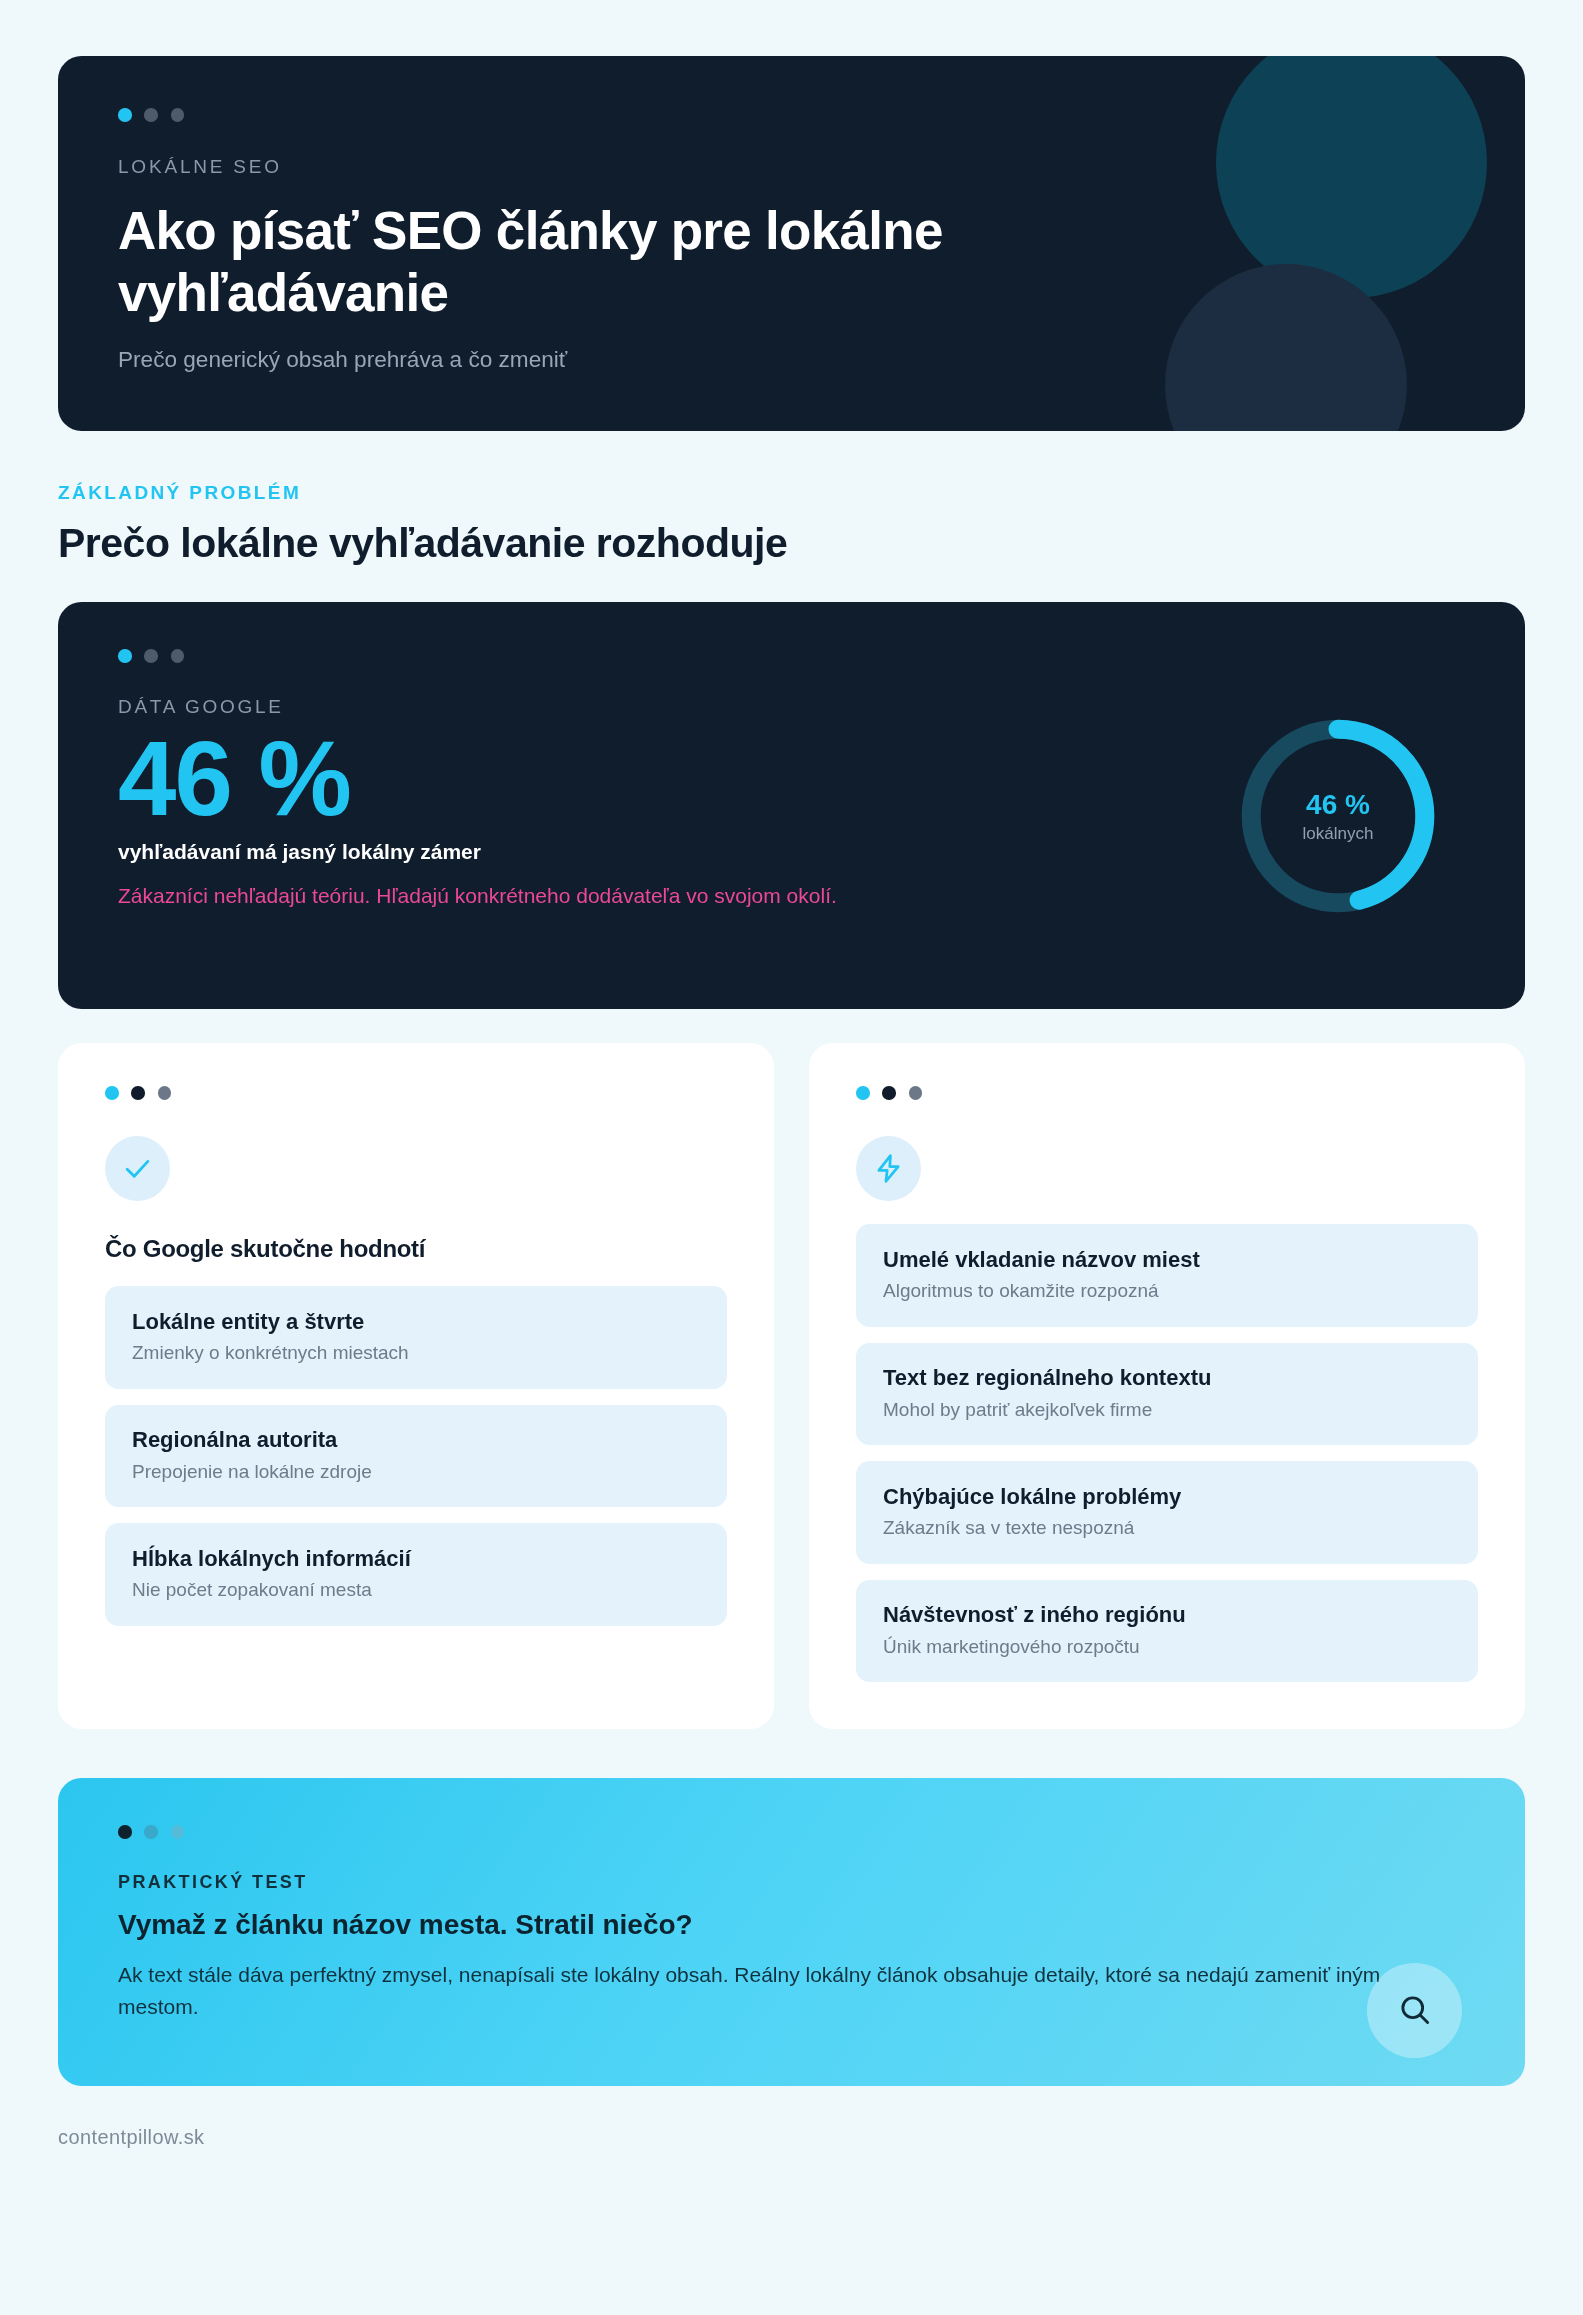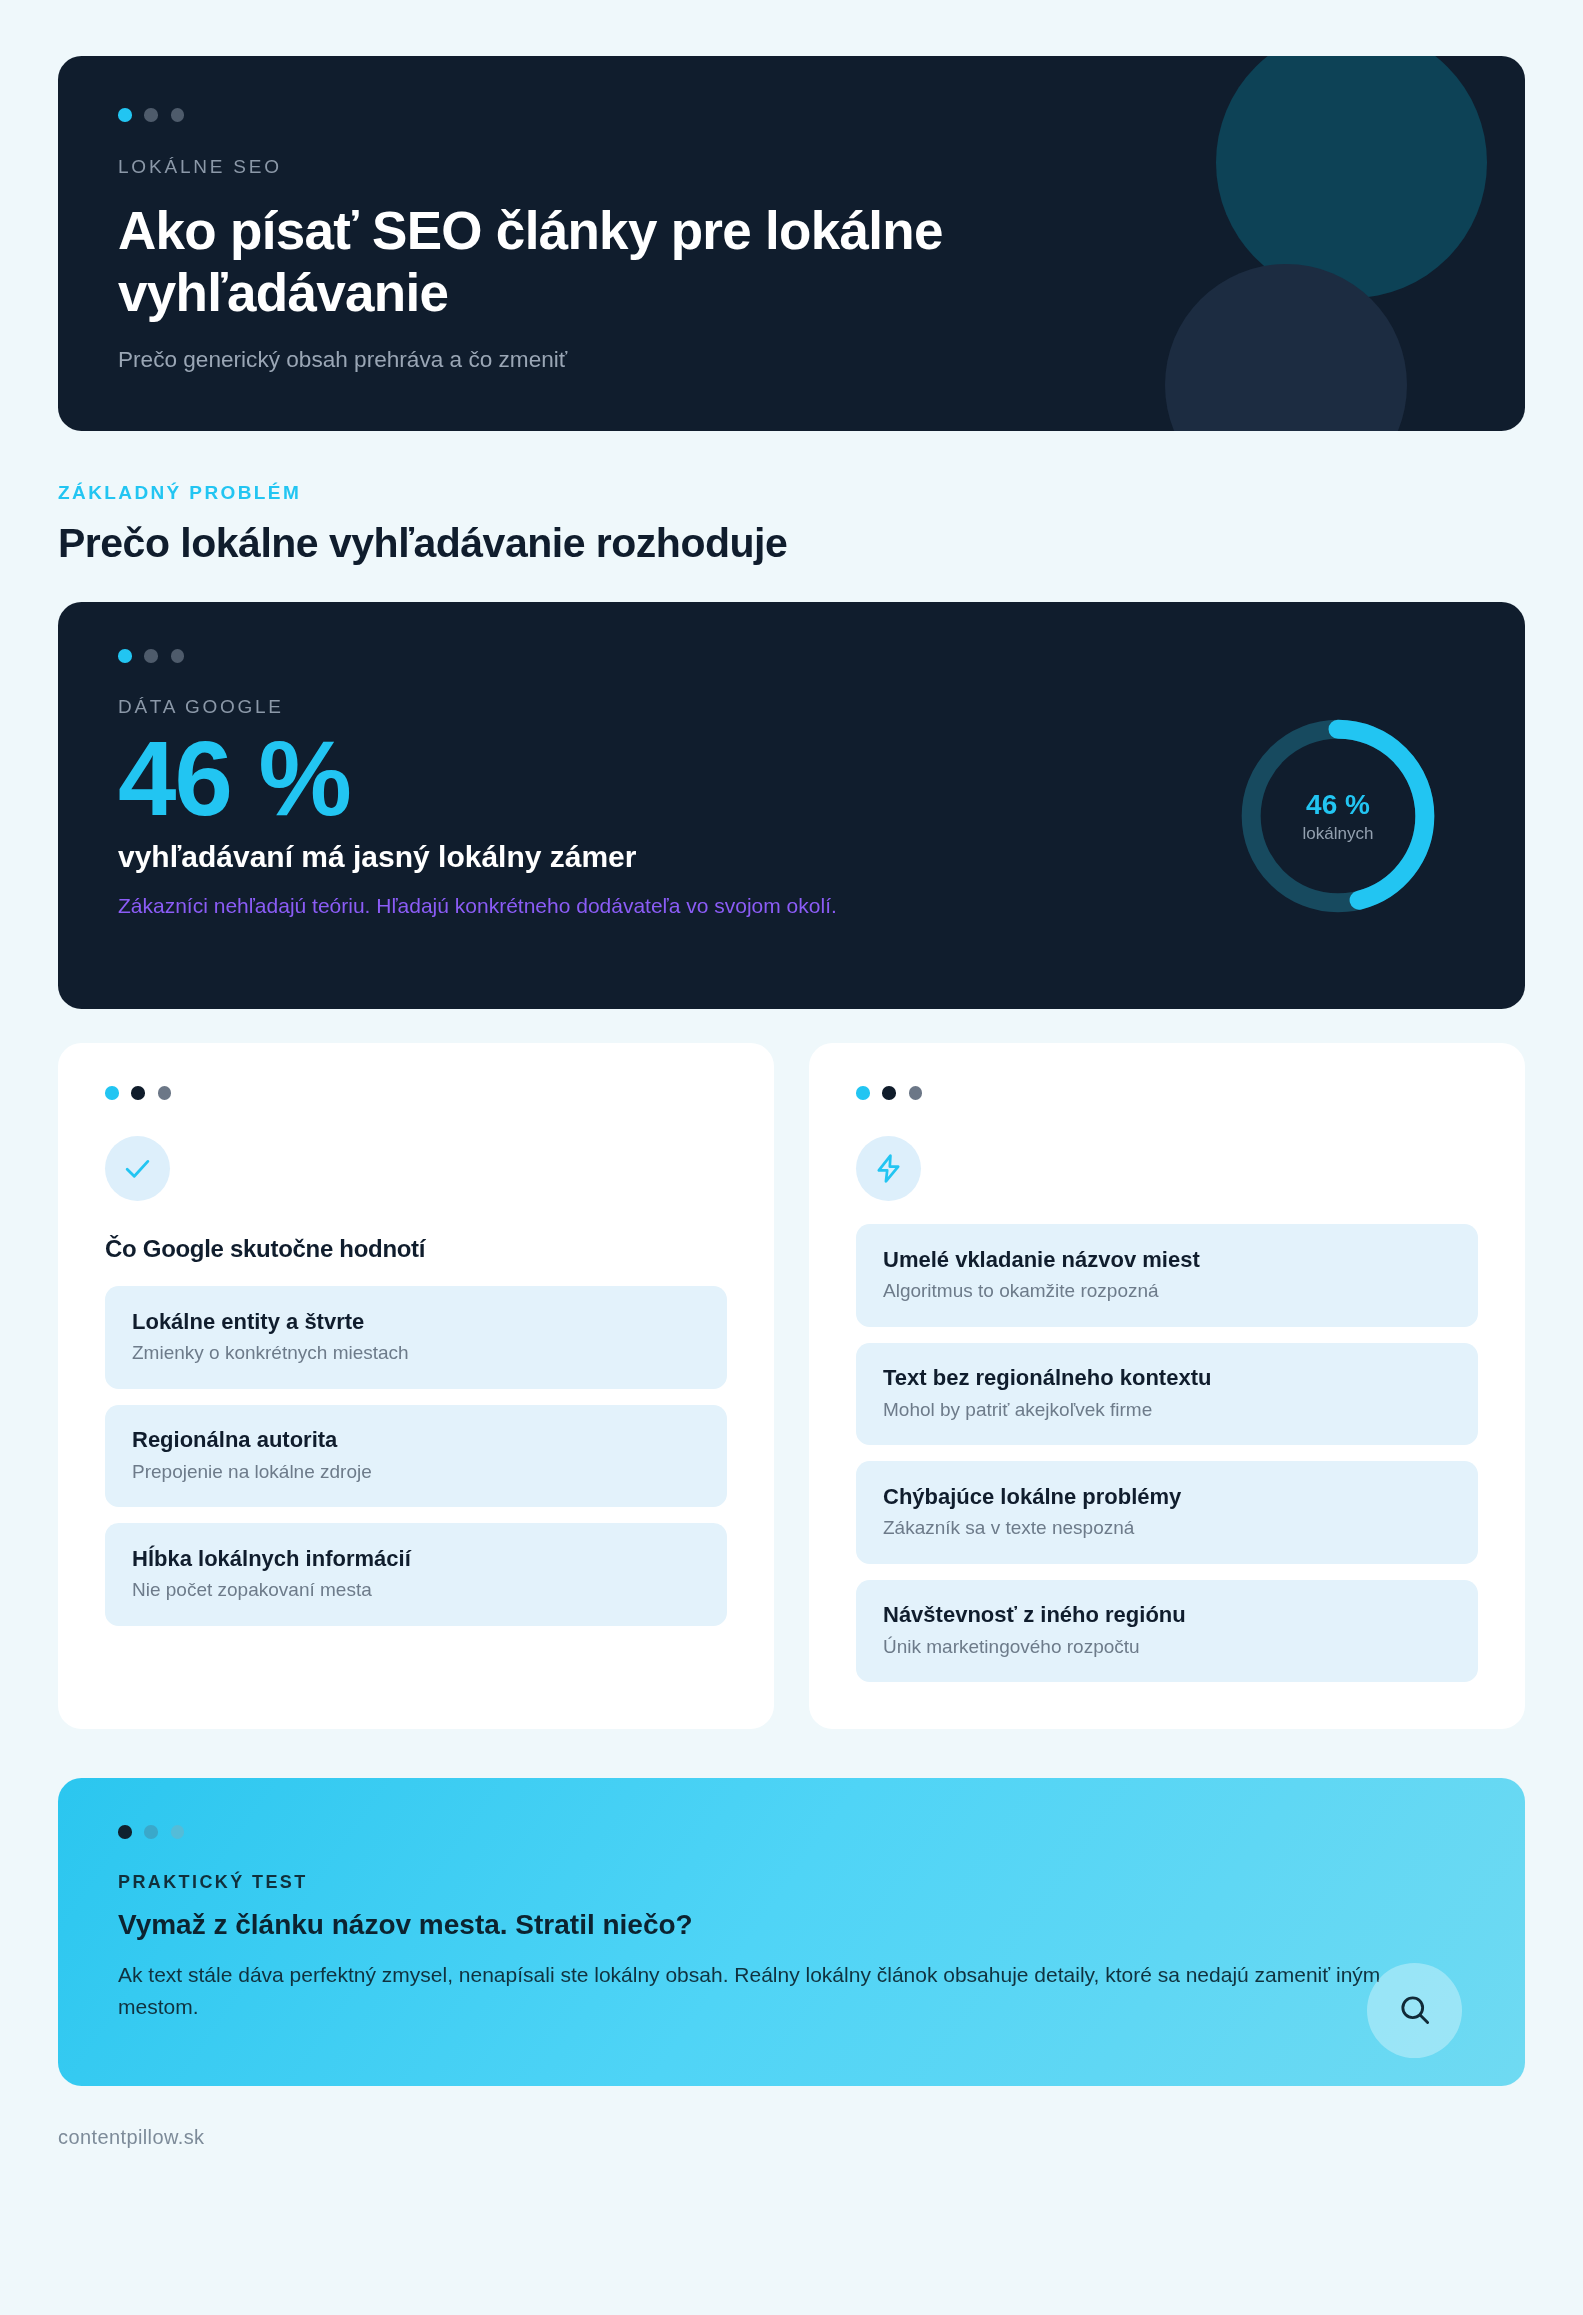--- a/index.html
+++ b/index.html
@@ -120,26 +120,26 @@
     margin-top: 5.4px;
     color: #22c5f2;
     font-size: 105px;
     font-weight: 700;
     letter-spacing: -1.8px;
     line-height: 1.06;
   }
   .stat-lead {
     margin-top: 5.4px;
     color: #ffffff;
-    font-size: 30px;
+    font-size: 21px;
     font-weight: 700;
   }
   .stat-desc {
     margin-top: 20px;
-    color: #8b5cf6;
+    color: #ec4899;
     font-size: 21px;
   }
 
   .donut-wrap {
     position: absolute;
     right: 83px;
     top: 110px;
     width: 208px;
     height: 208px;
   }

